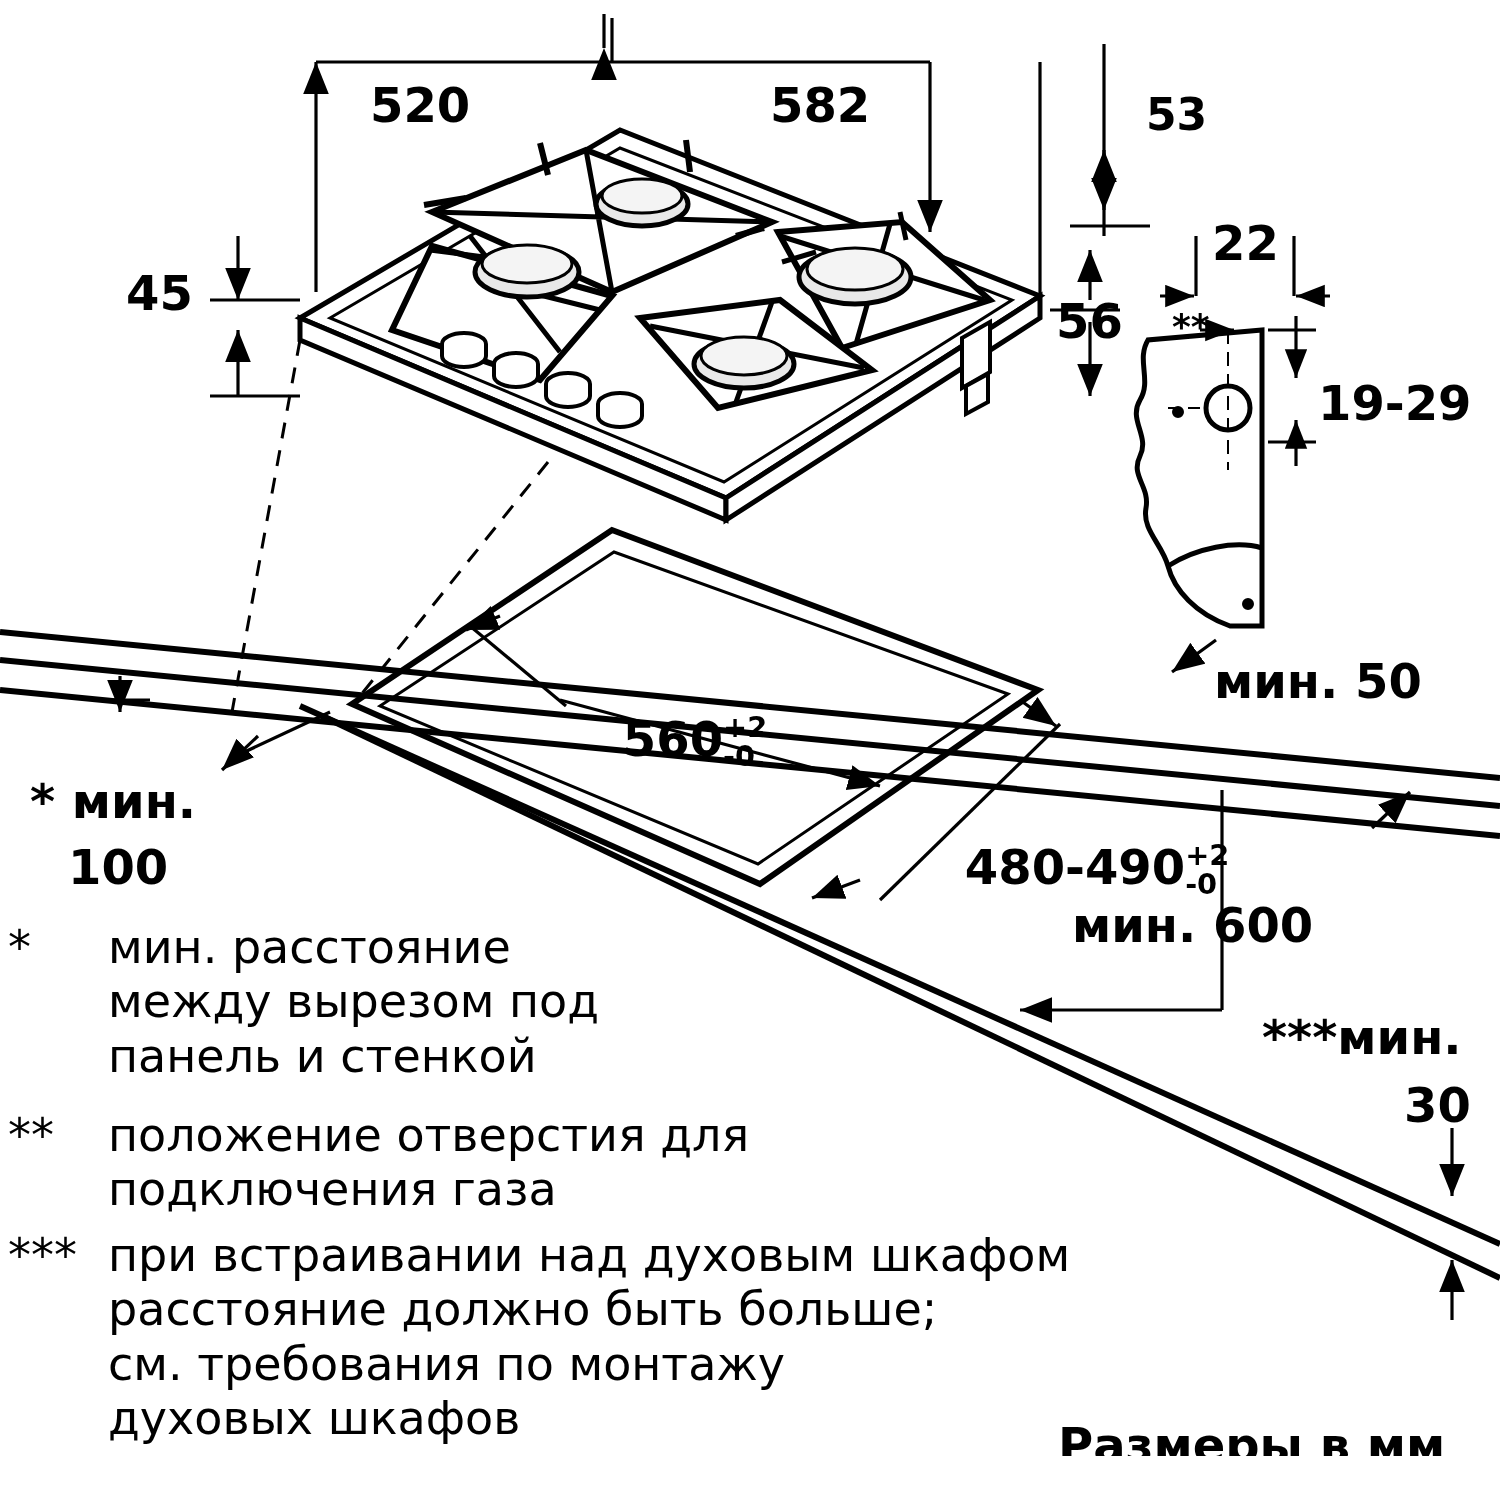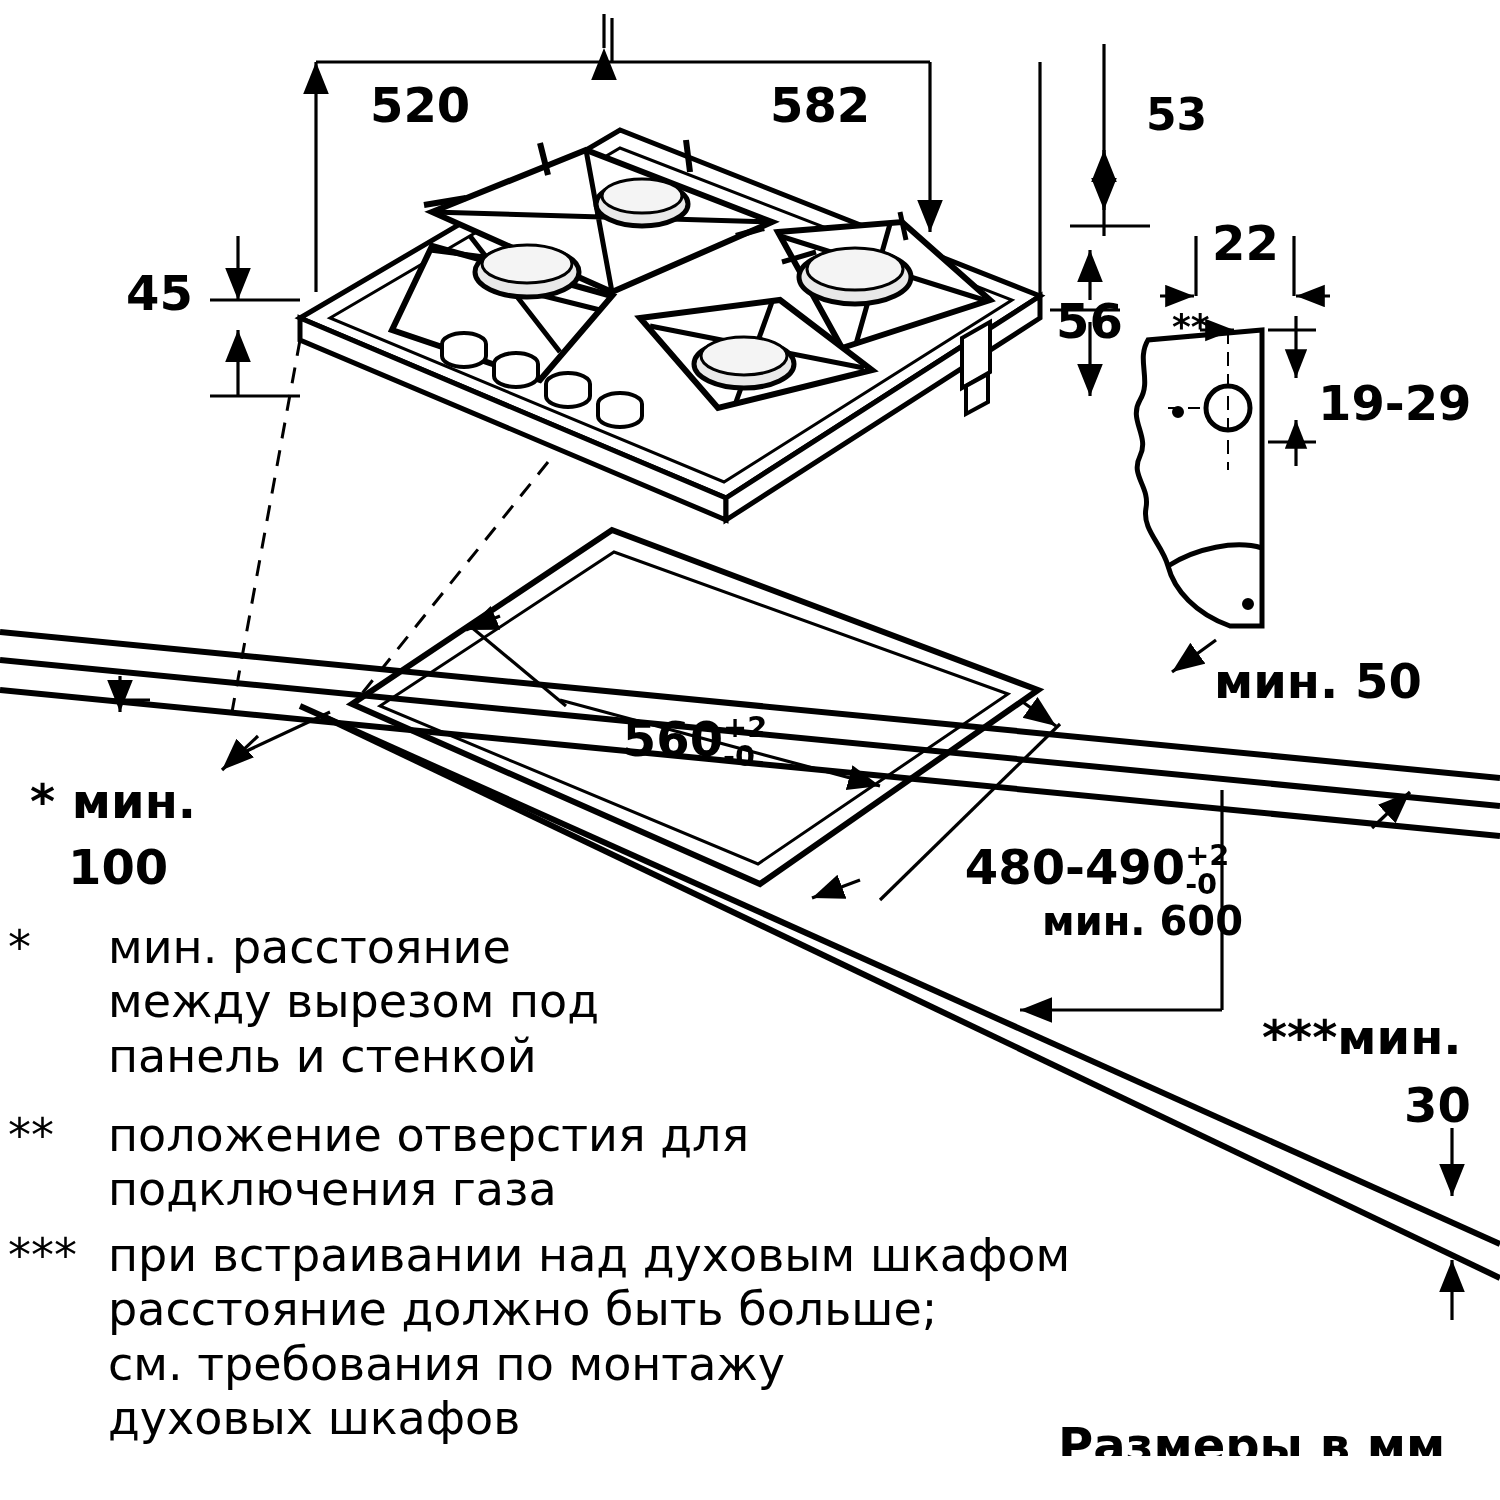--- a/index.html
+++ b/index.html
@@ -182,21 +182,21 @@
   <div class="dimtext" style="left:1214px; top:656px; font-size:48px;">мин. 50</div>
 
   <div class="dimtext" style="left:556px; top:664px; font-size:48px;">
     <span>560</span><span class="tolstack"><span style="display:block">+2</span><span style="display:block">-0</span></span>
   </div>
 
   <div class="dimtext" style="left:898px; top:792px; font-size:48px;">
     <span>480-490</span><span class="tolstack"><span style="display:block">+2</span><span style="display:block">-0</span></span>
   </div>
 
-  <div class="dimtext" style="left:1042px; top:900px; font-size:40px;">мин. 600</div>
+  <div class="dimtext" style="left:1072px; top:900px; font-size:48px;">мин. 600</div>
 
   <div class="dimtext" style="left:30px; top:776px; font-size:48px;">* мин.</div>
   <div class="dimtext" style="left:68px; top:842px; font-size:48px;">100</div>
 
   <div class="dimtext" style="left:1262px; top:1012px; font-size:48px;text-align:center;">***мин.</div>
   <div class="dimtext" style="left:1404px; top:1080px; font-size:48px;">30</div>
 
   <div class="note" style="left:8px; top:920px; font-size:46px;">*</div>
   <div class="note" style="left:108px; top:920px; font-size:46px;">мин. расстояние
 между вырезом под

